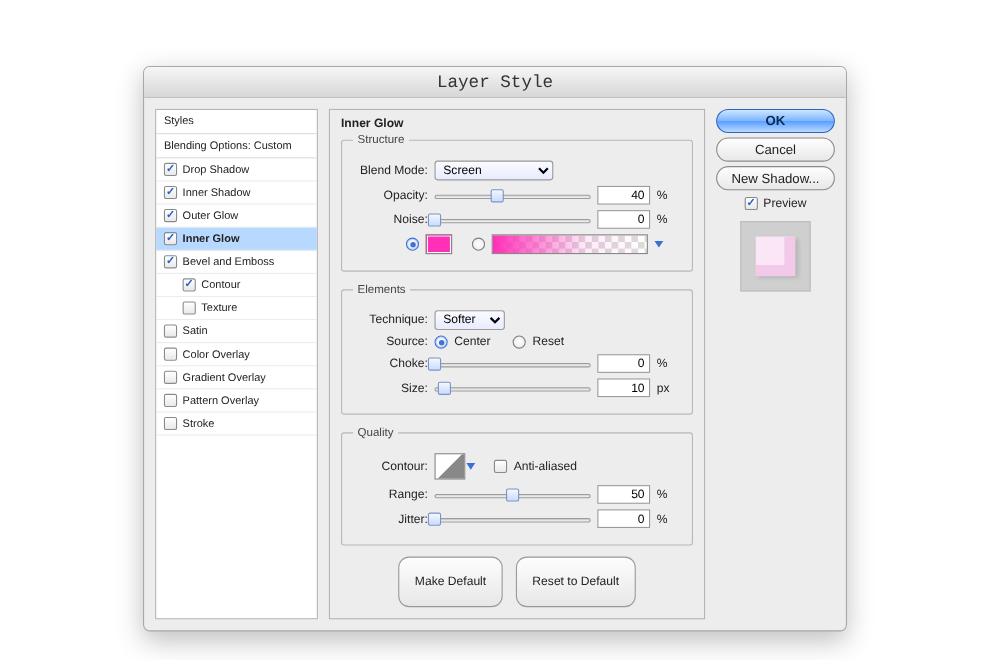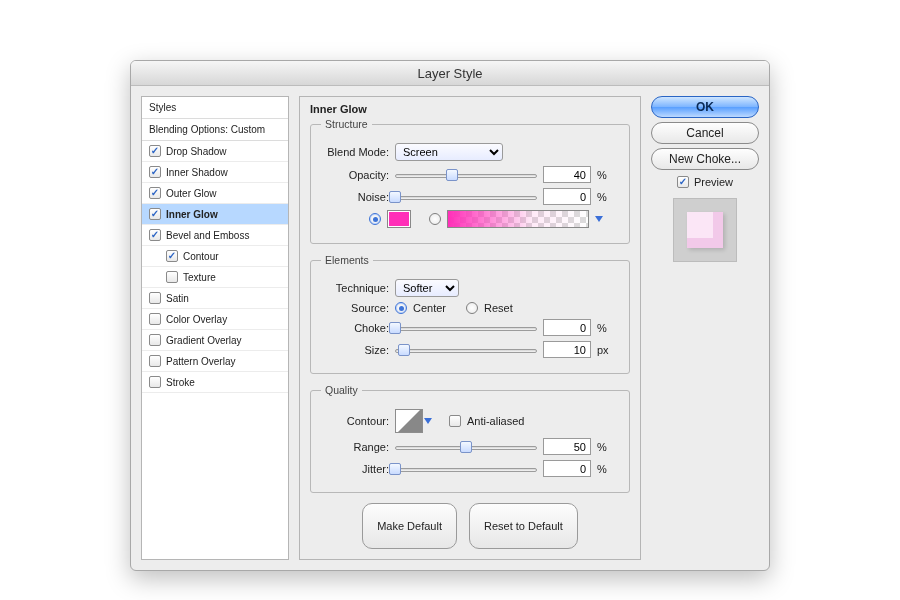--- a/index.html
+++ b/index.html
@@ -19,25 +19,26 @@
   .dialog {
     width: 640px;
     border: 1px solid #a8a8a8;
     border-radius: 6px;
     background: #ededed;
     box-shadow: 0 8px 24px rgba(0,0,0,.25), inset 0 1px 0 #fff;
     overflow: hidden;
   }
   .titlebar {
     text-align: center;
-    font-size: 13px;
+    font-size: 16px;
     padding: 5px 0 4px;
     border-bottom: 1px solid #bcbcbc;
     background: linear-gradient(#f6f6f6,#d7d7d7);
     color: #333;
+    font-family: Liberation Mono, monospace;
   }
   .body {
     display: flex;
     padding: 10px;
     gap: 10px;
   }
 
   
   .styles-list {
     width: 148px;
@@ -452,21 +453,21 @@
 
       <div class="btnrow">
         <div class="pillbtn">Make Default</div>
         <div class="pillbtn">Reset to Default</div>
       </div>
     </div>
 
     <div class="rightcol">
       <div class="aquabtn primary">OK</div>
       <div class="aquabtn">Cancel</div>
-      <div class="aquabtn">New Choke...</div>
+      <div class="aquabtn">New Shadow...</div>
       <div class="previewrow">
         <span class="chk on"></span>
         <span>Preview</span>
       </div>
       <div class="preview-swatch">
         <div class="cube"></div>
       </div>
     </div>
 
   </div>

